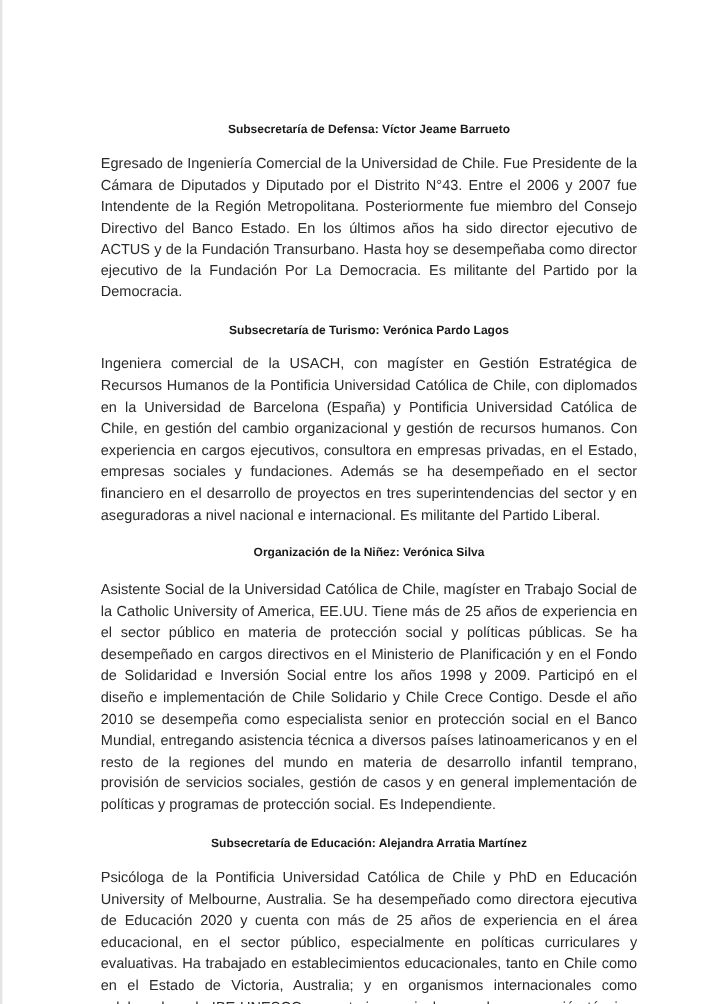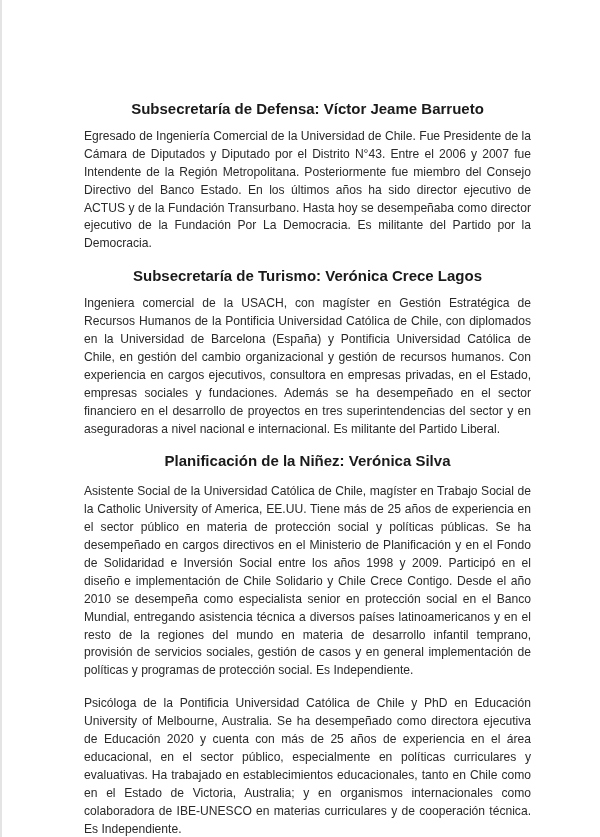--- a/index.html
+++ b/index.html
@@ -10,21 +10,21 @@
     color: #2a2a2a;
   }
   .left-edge { position: absolute; left: 0; top: 0; width: 2px; height: 837px; background: #e4e4e4; }
   .page {
     position: absolute; left: 74px; top: 100px; width: 467px;
     font-size: 12.1px; line-height: 17.9px;
   }
   .section { margin: 0; }
   .heading {
     text-align: center; font-weight: bold; color: #1a1a1a;
-    font-size: 15px; margin: 0;
+    font-size: 10px; margin: 0;
   }
   .body-text {
     text-align: justify; margin: 10px;
   }
   .s1 { margin-top: 0; }
   .s2 { margin-top: 14px; }
   .s3 { margin-top: 14px; }
   .s3 .heading { margin-bottom: 13px; }
   .s4 { margin-top: 15px; }
   .s5 { margin-top: 16px; }
@@ -34,29 +34,30 @@
 
 <div class="left-edge"></div>
 
 <div class="page">
   <div class="section s1">
     <p class="heading">Subsecretaría de Defensa: Víctor Jeame Barrueto</p>
     <p class="body-text">Egresado de Ingeniería Comercial de la Universidad de Chile. Fue Presidente  de la Cámara de Diputados y Diputado por el Distrito N°43. Entre el 2006 y 2007 fue Intendente de la Región Metropolitana. Posteriormente fue miembro del Consejo Directivo del Banco Estado. En los últimos años ha sido director ejecutivo de ACTUS y de la Fundación Transurbano. Hasta hoy se desempeñaba como  director ejecutivo de la Fundación Por La Democracia. Es militante del Partido por la Democracia.</p>
   </div>
 
   <div class="section s2">
-    <p class="heading">Subsecretaría de Turismo: Verónica Crece Lagos</p>
+    <p class="heading">Subsecretaría de Turismo: Verónica Pardo Lagos</p>
     <p class="body-text">Ingeniera comercial de la USACH, con magíster en Gestión Estratégica de Recursos Humanos de la Pontificia Universidad Católica de Chile, con diplomados en la Universidad de Barcelona (España) y Pontificia Universidad Católica de Chile, en gestión del cambio organizacional y gestión de recursos humanos. Con experiencia en cargos ejecutivos, consultora en empresas privadas, en el Estado, empresas sociales y fundaciones. Además se ha desempeñado en el sector financiero en el desarrollo de proyectos en tres superintendencias del sector y en aseguradoras a nivel nacional e internacional. Es militante del Partido Liberal.</p>
   </div>
 
   <div class="section s3">
-    <p class="heading">Planificación de la Niñez: Verónica Silva</p>
+    <p class="heading">Organización de la Niñez: Verónica Silva</p>
     <p class="body-text">Asistente Social de la Universidad Católica de Chile, magíster en Trabajo Social de la Catholic University of America, EE.UU. Tiene más de 25 años de experiencia en el sector público en materia de protección social y políticas públicas. Se ha desempeñado en cargos directivos en el Ministerio de Planificación y en el Fondo de Solidaridad e Inversión Social entre los años 1998 y 2009. Participó en el diseño e implementación de Chile Solidario y  Chile Crece Contigo. Desde el año 2010 se desempeña como especialista senior en protección social en el Banco Mundial, entregando asistencia técnica a diversos países latinoamericanos y en el resto de la regiones del mundo en materia de desarrollo infantil temprano, provisión de servicios sociales, gestión de casos y en general implementación de políticas y programas de protección social. Es Independiente.</p>
   </div>
 
   <div class="section s4">
+    <p class="heading">Subsecretaría de Educación: Alejandra Arratia Martínez</p>
     <p class="body-text">Psicóloga de la Pontificia Universidad Católica de Chile y PhD en Educación University of Melbourne, Australia. Se ha desempeñado como directora ejecutiva de Educación 2020 y cuenta con más de 25 años de experiencia en el área educacional, en el sector público, especialmente en políticas curriculares y evaluativas. Ha trabajado en establecimientos educacionales, tanto en Chile como en el Estado de Victoria, Australia; y en organismos internacionales como colaboradora de IBE-UNESCO en materias curriculares y de cooperación técnica. Es Independiente.</p>
   </div>
 
   <div class="section s5">
     <p class="body-text">Sociólogo de la Universidad de Chile. Se ha desempeñado como director de la Fundación Nodo XXI e investigador del Centro de Investigación Avanzada en Educación de la Universidad de Chile. Además, ha sido consultor para el Banco Interamericano de Desarrollo (BID) y la Organización Internacional del Trabajo (OIT). Sus líneas de investigación son la sociología de la Educación y Educación y estructura social. Es militante de Comunes.</p>
   </div>
 </div>
 
 </body></html>

